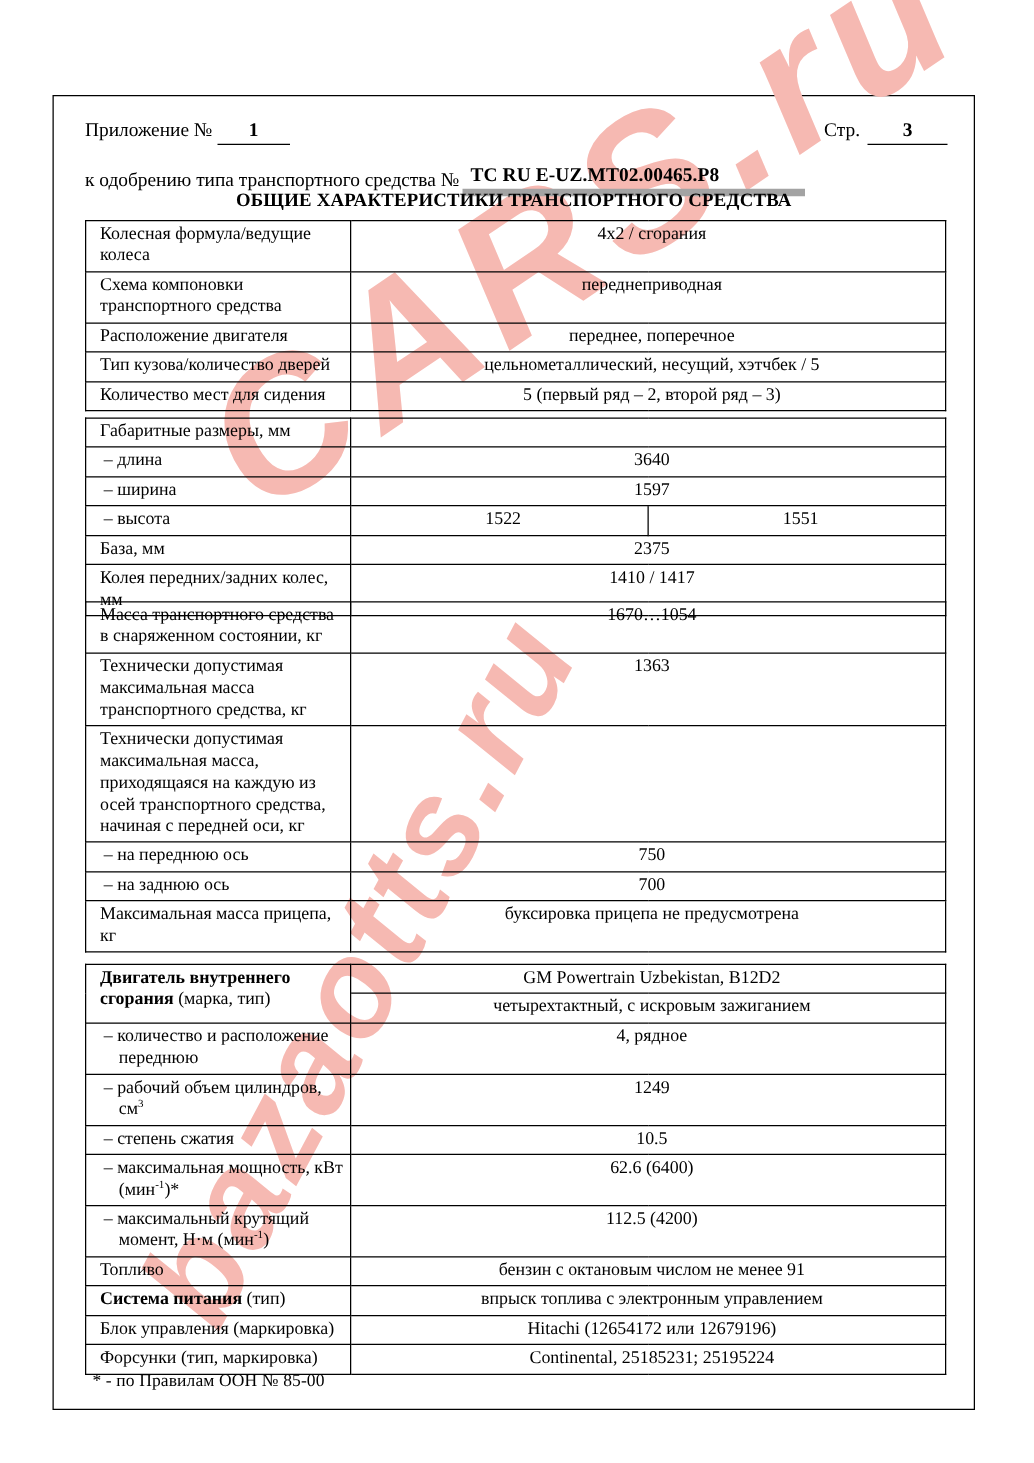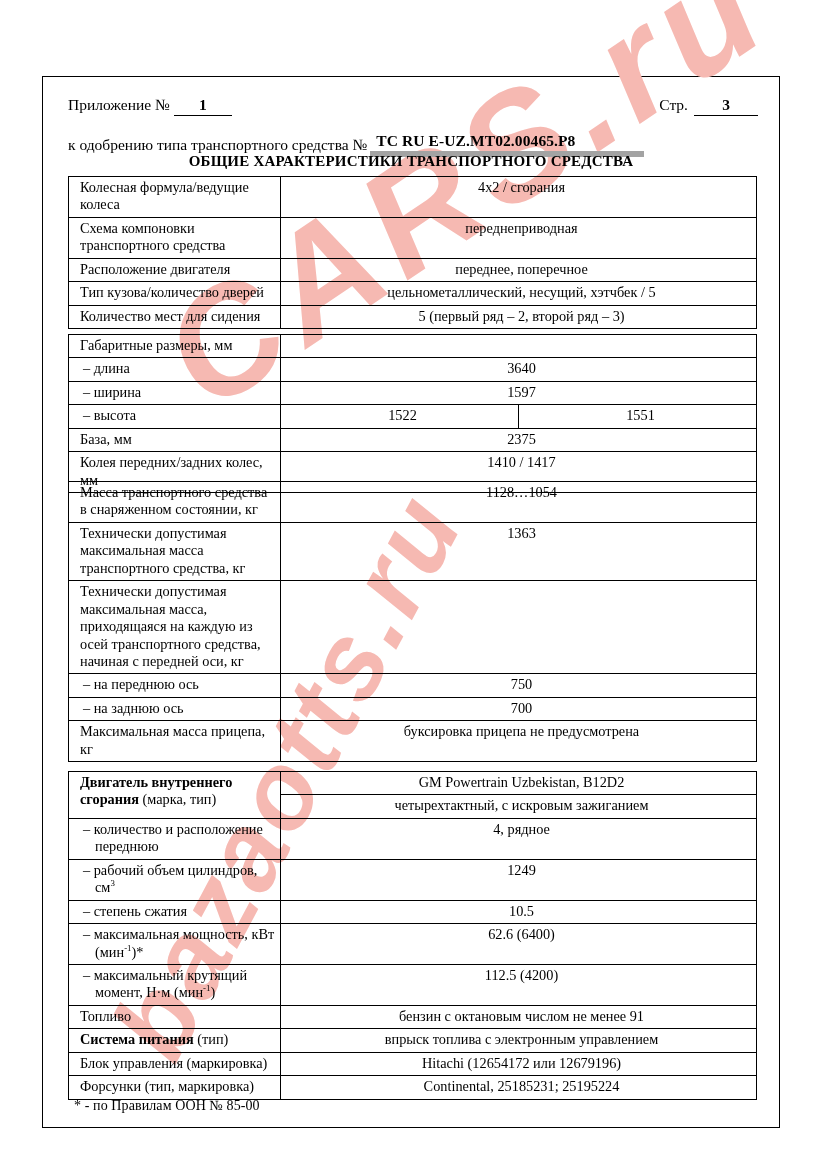--- a/index.html
+++ b/index.html
@@ -257,21 +257,21 @@
   </table>
 
   <table class="spec-table" id="table-mass">
     <colgroup>
         <col class="col-label">
         <col>
       </colgroup>
     <tbody>
         <tr>
           <td class="col-label">Масса транспортного средства в снаряженном состоянии, кг</td>
-          <td class="col-value" colspan="2">1128…1054</td>
+          <td class="col-value" colspan="2">1670…1054</td>
         </tr>
         <tr>
           <td class="col-label">Технически допустимая максимальная масса транспортного средства, кг</td>
           <td class="col-value" colspan="2">1363</td>
         </tr>
         <tr>
           <td class="col-label">Технически допустимая максимальная масса, приходящаяся на каждую из осей транспортного средства, начиная с передней оси, кг</td>
           <td class="col-value" colspan="2">&nbsp;</td>
         </tr>
         <tr>

